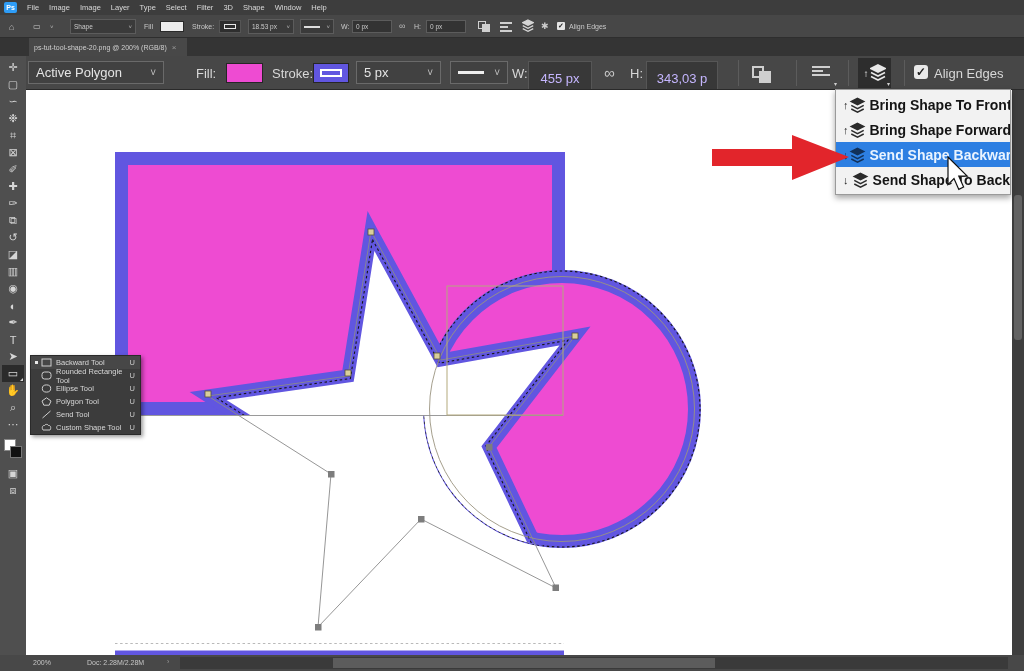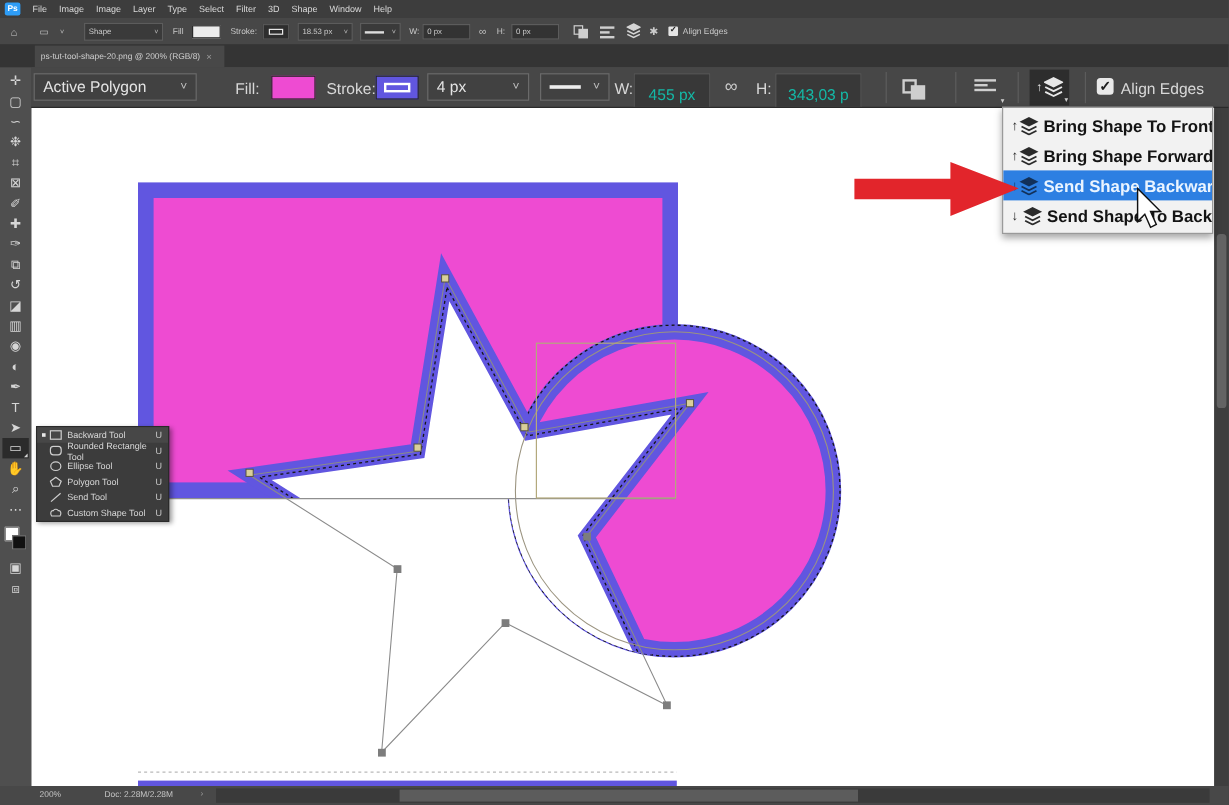--- a/index.html
+++ b/index.html
@@ -24,21 +24,21 @@
 
   
   .tabbar { position:absolute; left:0; top:38px; width:1024px; height:18px; background:#343434; z-index:30; }
   .tab { position:absolute; left:29px; top:0; width:158px; height:18px; background:#484848; color:#cfcfcf; font-size:7px; display:flex; align-items:center; padding:0 5px; }
   .tab .close { margin-left:5px; color:#9a9a9a; font-size:8px; }
 
   
   .propsbar { position:absolute; left:26px; top:56px; width:998px; height:34px; background:#474747; border-bottom:1px solid #2a2a2a; z-index:30; color:#e0e0e0; font-size:13px; overflow:hidden; }
   .propsbar .abs { position:absolute; }
   .pbox { position:absolute; top:5px; height:23px; background:#414141; border:1px solid #6a6a6a; display:flex; align-items:center; padding:0 7px; color:#e4e4e4; }
-  .pval { position:absolute; top:5px; height:34px; background:#383838; border:1px solid #565656; display:flex; align-items:center; justify-content:center; color:#14b8a6; }
+  .pval { position:absolute; top:5px; height:34px; background:#383838; border:1px solid #565656; display:flex; align-items:center; justify-content:center; color:#c4b5fd; }
   .plabel { position:absolute; top:10px; color:#d8d8d8; }
   .pchev { margin-left:auto; color:#c2c2c2; font-size:10px; padding-left:8px; }
   .swatch { position:absolute; top:7px; width:37px; height:20px; border:1px solid #262626; }
   .psep { position:absolute; top:4px; width:1px; height:26px; background:#5c5c5c; }
   .arrange-btn { position:absolute; left:832px; top:2px; width:33px; height:30px; background:#2d2d2d; display:flex; align-items:center; justify-content:center; gap:1px; }
   .corner-arrow { position:absolute; right:1px; bottom:1px; font-size:6px; color:#cfcfcf; }
   .pcheck { position:absolute; left:888px; top:9px; width:14px; height:14px; background:#e9e9e9; border-radius:3px; color:#1e1e1e; font-size:12px; line-height:14px; text-align:center; font-weight:bold; }
 
   
   .toolbar { position:absolute; left:0; top:56px; width:26px; height:599px; background:#4f4f4f; z-index:25; display:flex; flex-direction:column; align-items:center; padding-top:3px; }
@@ -161,21 +161,21 @@
       <span>Active Polygon</span>
       <span class="pchev">˅</span>
     </div>
     <span class="plabel" style="left:170px;">Fill:</span>
     <div class="swatch" style="left:200px;background:#ee4bd2;"></div>
     <span class="plabel" style="left:246px;">Stroke:</span>
     <div class="swatch" style="left:287px;width:36px;background:#6156e0;">
       <div style="margin:5px 6px;height:8px;border:2px solid #fff;"></div>
     </div>
     <div class="pbox" style="left:330px;width:85px;">
-      <span>4 px</span>
+      <span>5 px</span>
       <span class="pchev">˅</span>
     </div>
     <div class="pbox" style="left:424px;width:58px;">
       <i style="display:block;width:26px;height:2.5px;background:#eee;"></i>
       <span class="pchev">˅</span>
     </div>
     <span class="plabel" style="left:486px;">W:</span>
     <div class="pval" style="left:502px;width:64px;">
         <span>455 px</span>
       </div>

